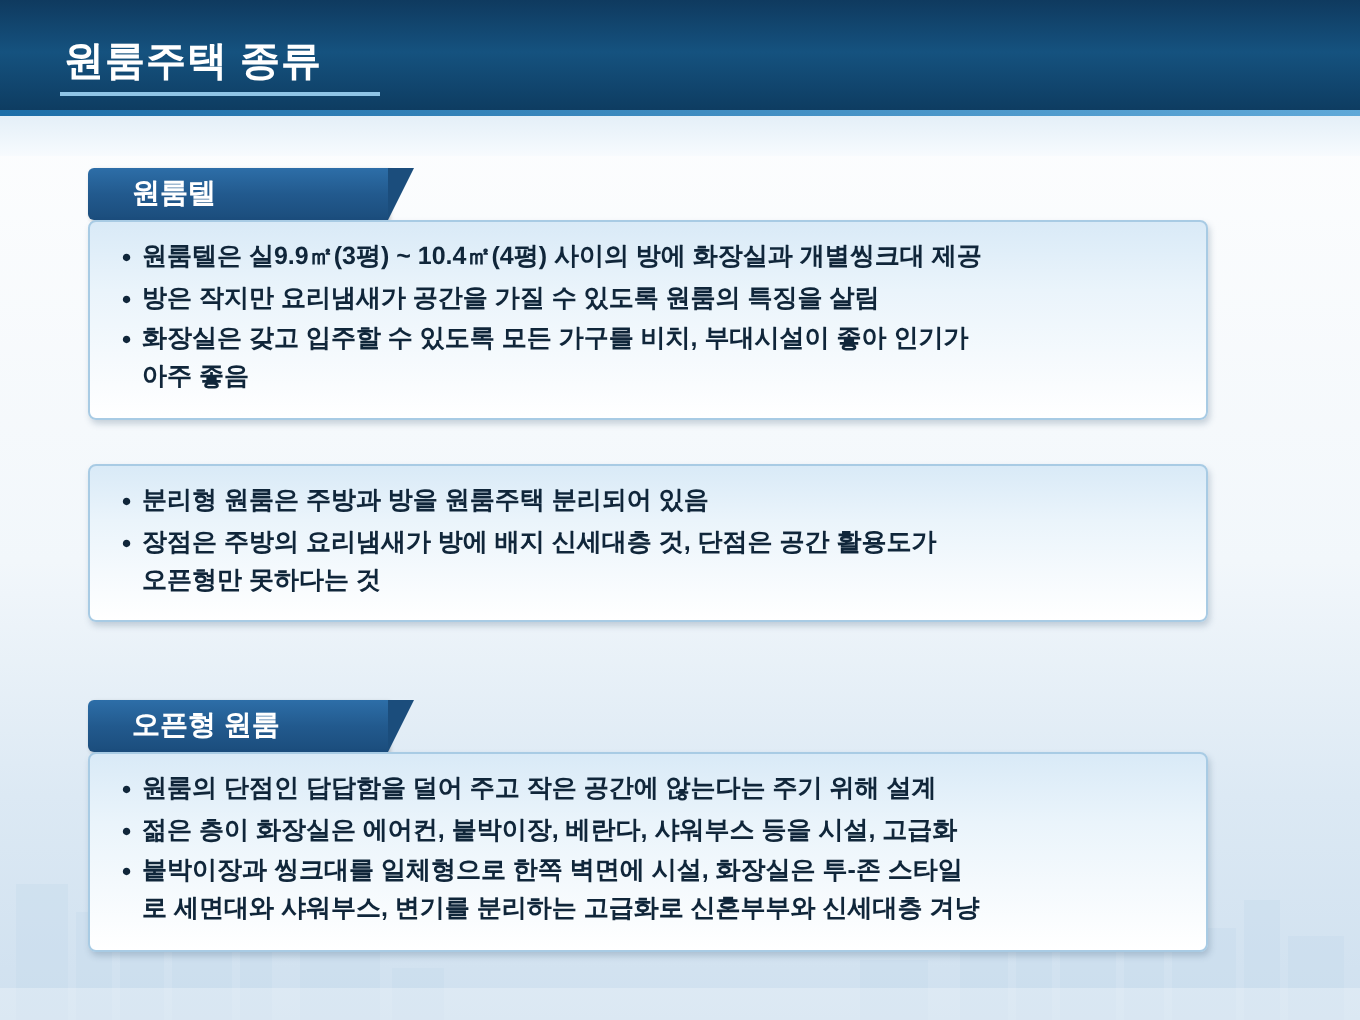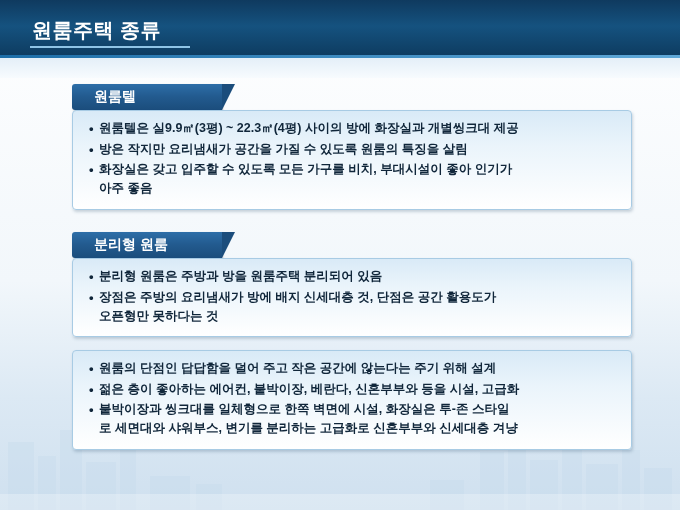--- a/index.html
+++ b/index.html
@@ -71,21 +71,21 @@
     left: 0;
     top: 58px;
     width: 680px;
     height: 20px;
     background: linear-gradient(to bottom, #e4eff8, #f7fbfe);
   }
 
   
   .section {
     position: absolute;
-    left: 72px;
+    left: 44px;
     width: 560px;
   }
   .sec-tab {
     position: relative;
     width: 150px;
     height: 26px;
     background: linear-gradient(to bottom, #2d6ea8 0%, #225a8e 50%, #1b4d7c 100%);
     border-radius: 3px 0 0 3px;
     box-shadow: 1px 1px 2px rgba(0,0,0,0.25);
   }
@@ -171,61 +171,61 @@
   <div class="header-band"></div>
 
   <div class="section" id="sec0" style="top:84px;">
     <div class="sec-tab">
       <span class="lbl">원룸텔</span>
       <span class="slant"></span>
     </div>
     <div class="sec-body">
       <div class="bullet-row">
         <span class="bullet-dot">•</span>
-        <span class="bullet-text">원룸텔은 실9.9㎡(3평) ~ 22.3㎡(4평) 사이의 방에 화장실과 개별씽크대 제공</span>
+        <span class="bullet-text">원룸텔은 실9.9㎡(3평) ~ 10.4㎡(4평) 사이의 방에 화장실과 개별씽크대 제공</span>
       </div>
       <div class="bullet-row">
         <span class="bullet-dot">•</span>
         <span class="bullet-text">방은 작지만 요리냄새가 공간을 가질 수 있도록 원룸의 특징을 살림</span>
       </div>
       <div class="bullet-row">
         <span class="bullet-dot">•</span>
         <span class="bullet-text">화장실은 갖고 입주할 수 있도록 모든 가구를 비치, 부대시설이 좋아 인기가
 아주 좋음</span>
       </div>
     </div>
   </div>
 
   <div class="section" id="sec1" style="top:232px;">
-    <div class="sec-tab">
-      <span class="lbl">분리형 원룸</span>
-      <span class="slant"></span>
-    </div>
     <div class="sec-body">
       <div class="bullet-row">
         <span class="bullet-dot">•</span>
         <span class="bullet-text">분리형 원룸은 주방과 방을 원룸주택 분리되어 있음</span>
       </div>
       <div class="bullet-row">
         <span class="bullet-dot">•</span>
         <span class="bullet-text">장점은 주방의 요리냄새가 방에 배지 신세대층 것, 단점은 공간 활용도가
 오픈형만 못하다는 것</span>
       </div>
     </div>
   </div>
 
   <div class="section" id="sec2" style="top:350px;">
+    <div class="sec-tab">
+      <span class="lbl">오픈형 원룸</span>
+      <span class="slant"></span>
+    </div>
     <div class="sec-body">
       <div class="bullet-row">
         <span class="bullet-dot">•</span>
         <span class="bullet-text">원룸의 단점인 답답함을 덜어 주고 작은 공간에 않는다는 주기 위해 설계</span>
       </div>
       <div class="bullet-row">
         <span class="bullet-dot">•</span>
-        <span class="bullet-text">젊은 층이 좋아하는 에어컨, 붙박이장, 베란다, 신혼부부와 등을 시설, 고급화</span>
+        <span class="bullet-text">젊은 층이 화장실은 에어컨, 붙박이장, 베란다, 샤워부스 등을 시설, 고급화</span>
       </div>
       <div class="bullet-row">
         <span class="bullet-dot">•</span>
         <span class="bullet-text">붙박이장과 씽크대를 일체형으로 한쪽 벽면에 시설, 화장실은 투-존 스타일
 로 세면대와 샤워부스, 변기를 분리하는 고급화로 신혼부부와 신세대층 겨냥</span>
       </div>
     </div>
   </div>
 
 </div>

